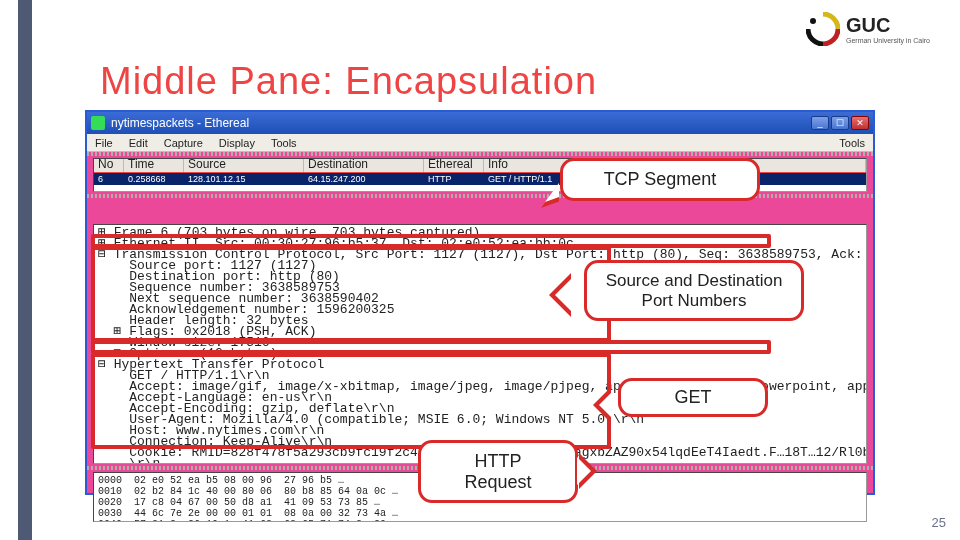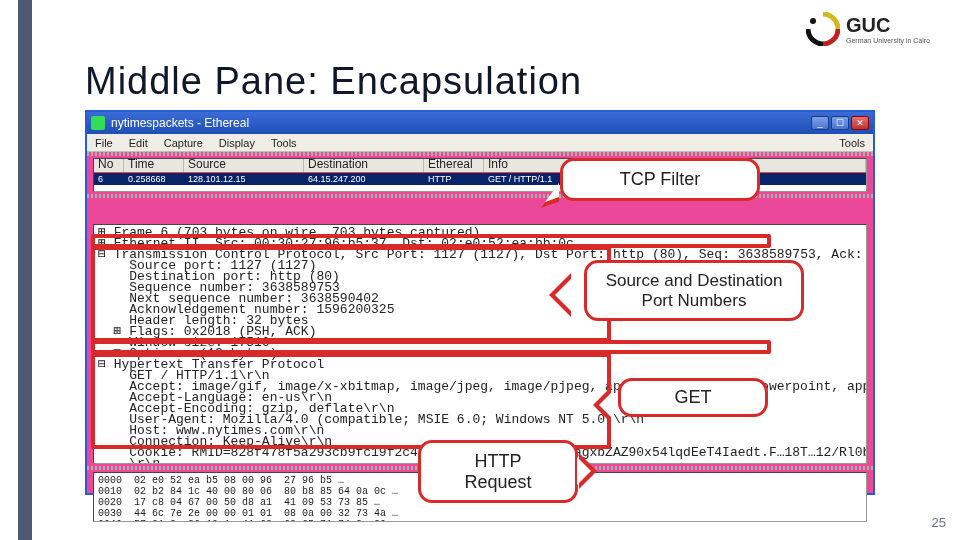--- a/index.html
+++ b/index.html
@@ -1,21 +1,21 @@
 <!DOCTYPE html>
 <html><head>
 <meta charset="utf-8">
 <style>
   * { box-sizing: border-box; margin: 0; padding: 0; }
   html, body { width: 960px; height: 540px; font-family: Arial, sans-serif; background: #fff; overflow: hidden; }
   .slide { position: relative; width: 960px; height: 540px; background: #fff; }
   .left-bar { position: absolute; left: 18px; top: 0; width: 14px; height: 540px; background: #4e5a74; }
   .logo { position: absolute; right: 30px; top: 12px; display: flex; align-items: center; gap: 6px; }
   .logo-swirl { width: 34px; height: 34px; position: relative; }
-  .title { position: absolute; left: 85px; top: 60px; font-size: 38px; font-weight: 400; color: #0f172a; font-family: "Comic Sans MS", "Segoe UI", Arial, sans-serif; letter-spacing: 1px; }
+  .title { position: absolute; left: 100px; top: 60px; font-size: 38px; font-weight: 400; color: #ef4444; font-family: "Comic Sans MS", "Segoe UI", Arial, sans-serif; letter-spacing: 1px; }
   .app-window { position: absolute; left: 85px; top: 110px; width: 790px; height: 385px; border: 2px solid #2a5bd7; background: #ec4899; font-family: Tahoma, Arial, sans-serif; font-size: 10px; color: #222; }
   .titlebar { height: 22px; background: linear-gradient(#3b6cd6, #1e4fb5); display: flex; align-items: center; padding: 0 4px; color: #fff; font-size: 12px; }
   .titlebar .icon { width: 14px; height: 14px; background: #3d5; border-radius: 2px; margin-right: 6px; }
   .win-btns { margin-left: auto; display: flex; gap: 2px; }
   .win-btn { width: 18px; height: 14px; background: linear-gradient(#7ea0e8, #4a75d0); border: 1px solid #1a3a88; border-radius: 2px; display: flex; align-items: center; justify-content: center; color: #fff; font-size: 9px; }
   .win-btn.close { background: linear-gradient(#e87070, #c03030); border-color: #880000; }
   .menubar { height: 18px; display: flex; align-items: center; padding: 2px 8px; gap: 16px; background: #efede5; border-bottom: 1px solid #c0c0b8; font-size: 11px; }
   .menubar .help { margin-left: auto; }
   .separator { height: 4px; background: repeating-linear-gradient(90deg, #b0b0a8 0 2px, transparent 2px 4px); }
   .pane { background: #fff; border: 1px inset #999; margin: 2px 6px; overflow: hidden; position: relative; }
@@ -156,20 +156,20 @@
     <span style="padding:0 6px;text-decoration:underline;color:#226">Reset</span>
     <div class="field file">nytimespackets</div>
   </div>
 </div>
 
 <div class="highlight-block hb1"></div>
 <div class="highlight-block hb2"></div>
 <div class="highlight-block hb3"></div>
 <div class="highlight-block hb4"></div>
 
-<div class="callout c1">TCP Filter</div>
+<div class="callout c1">TCP Segment</div>
 <div class="callout c2">Source and Destination Port Numbers</div>
 <div class="callout c3">HTTP Request</div>
 <div class="callout c4">GET</div>
 
 <div class="page-num">25</div>
 
 </div>
 
 </body></html>

